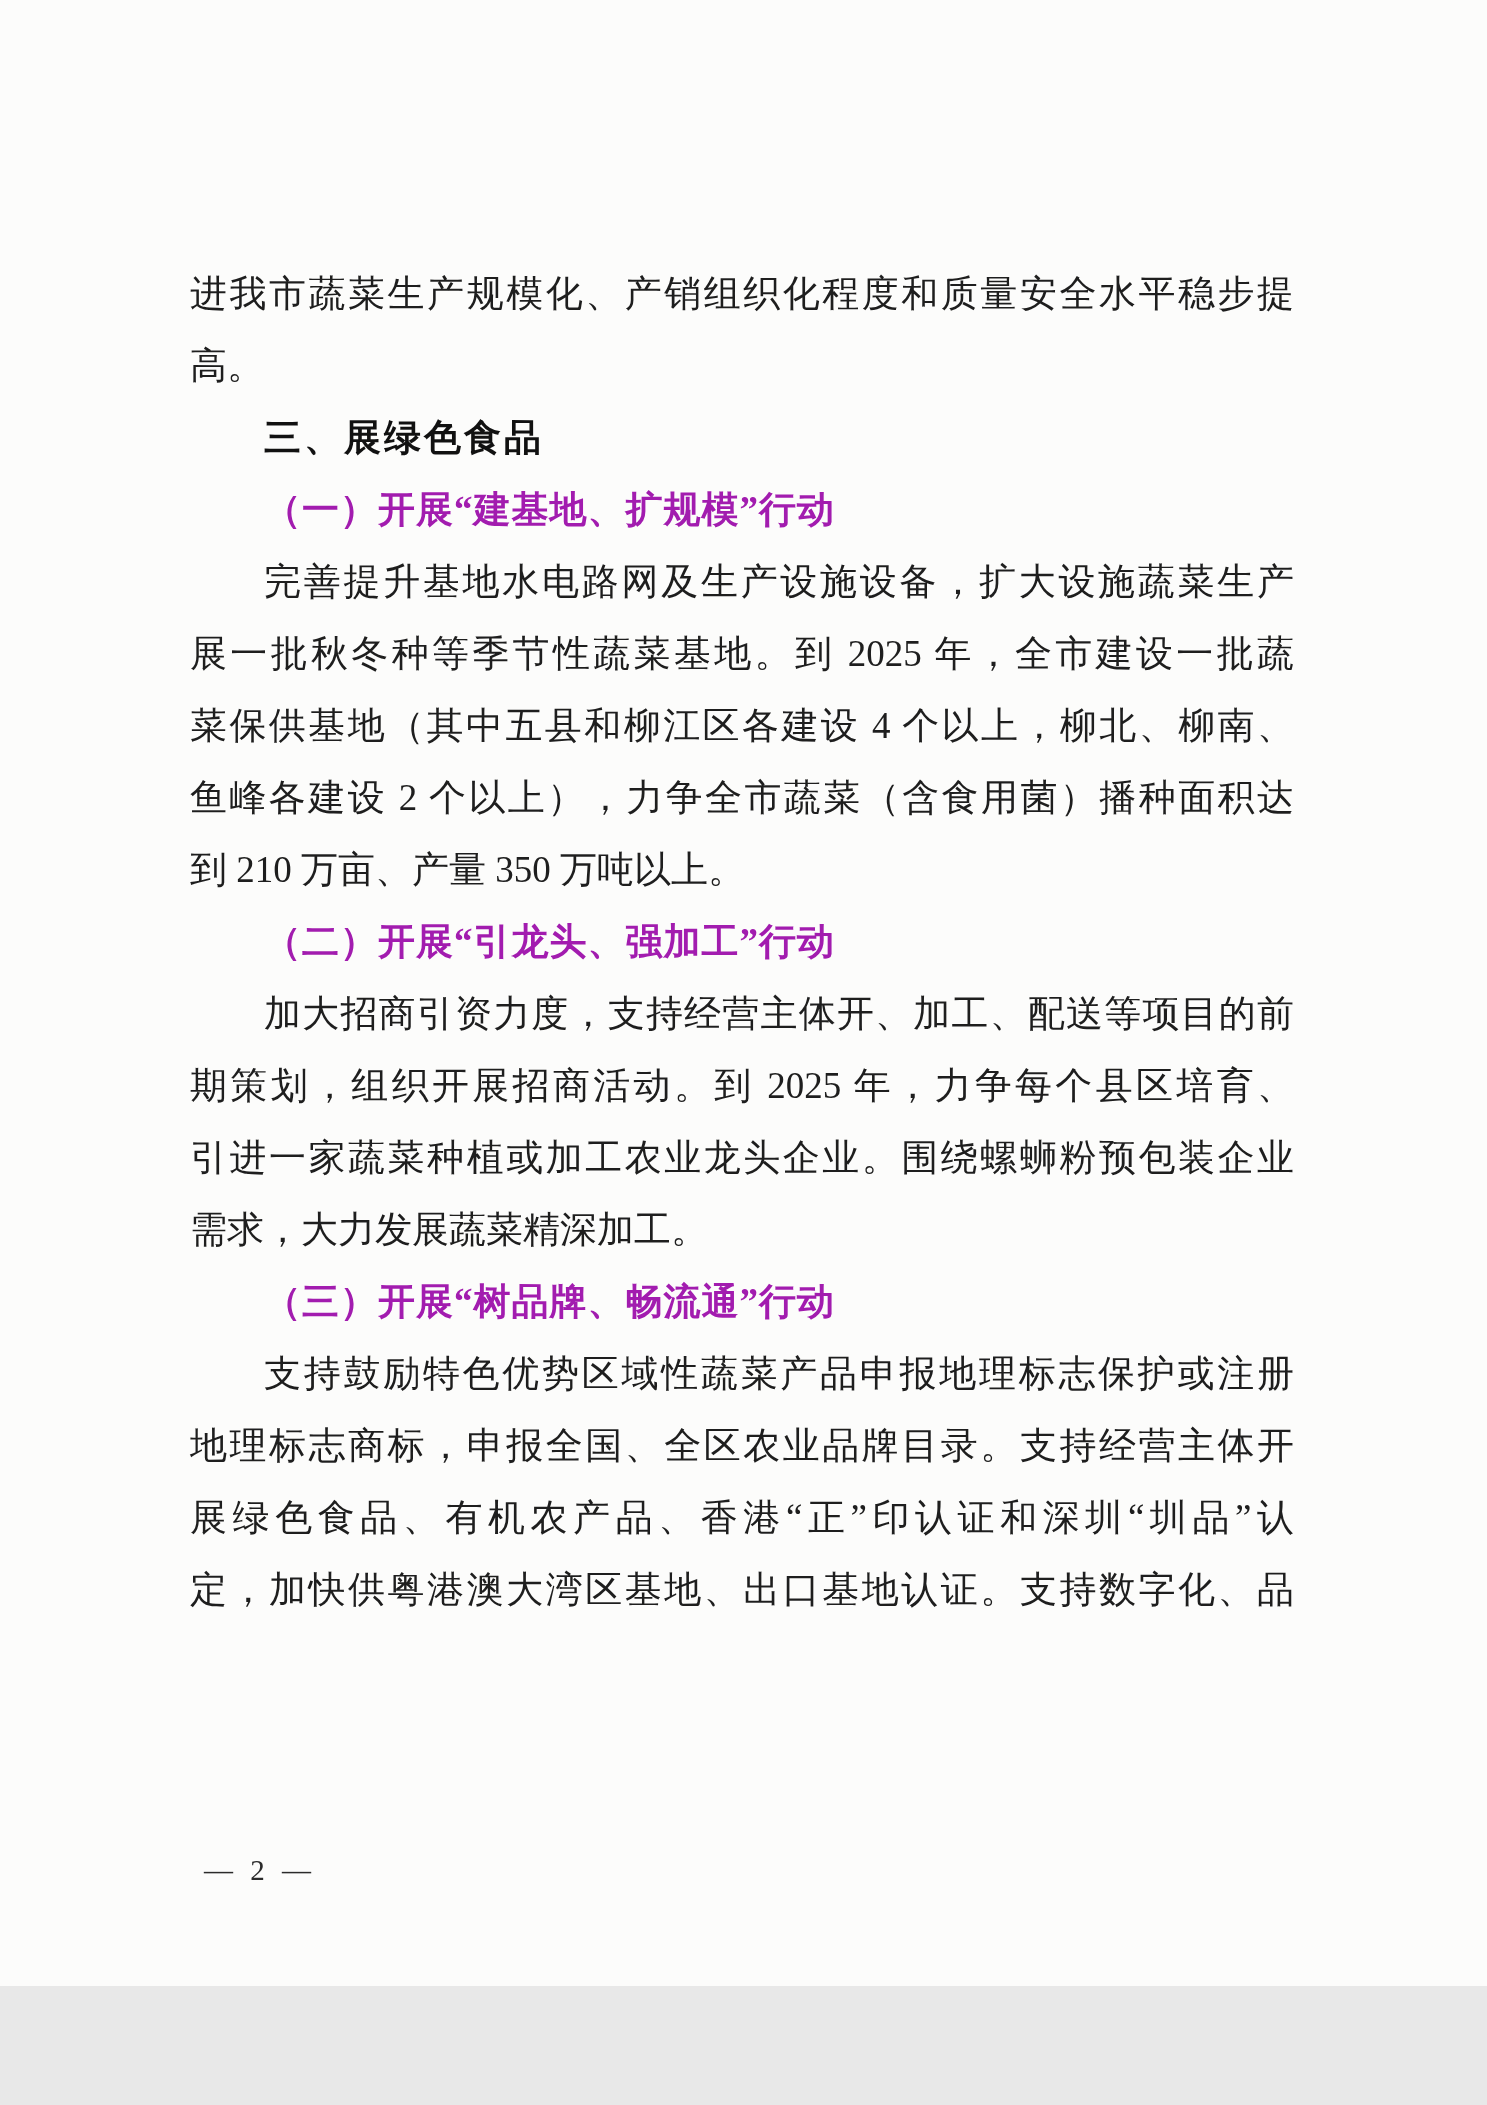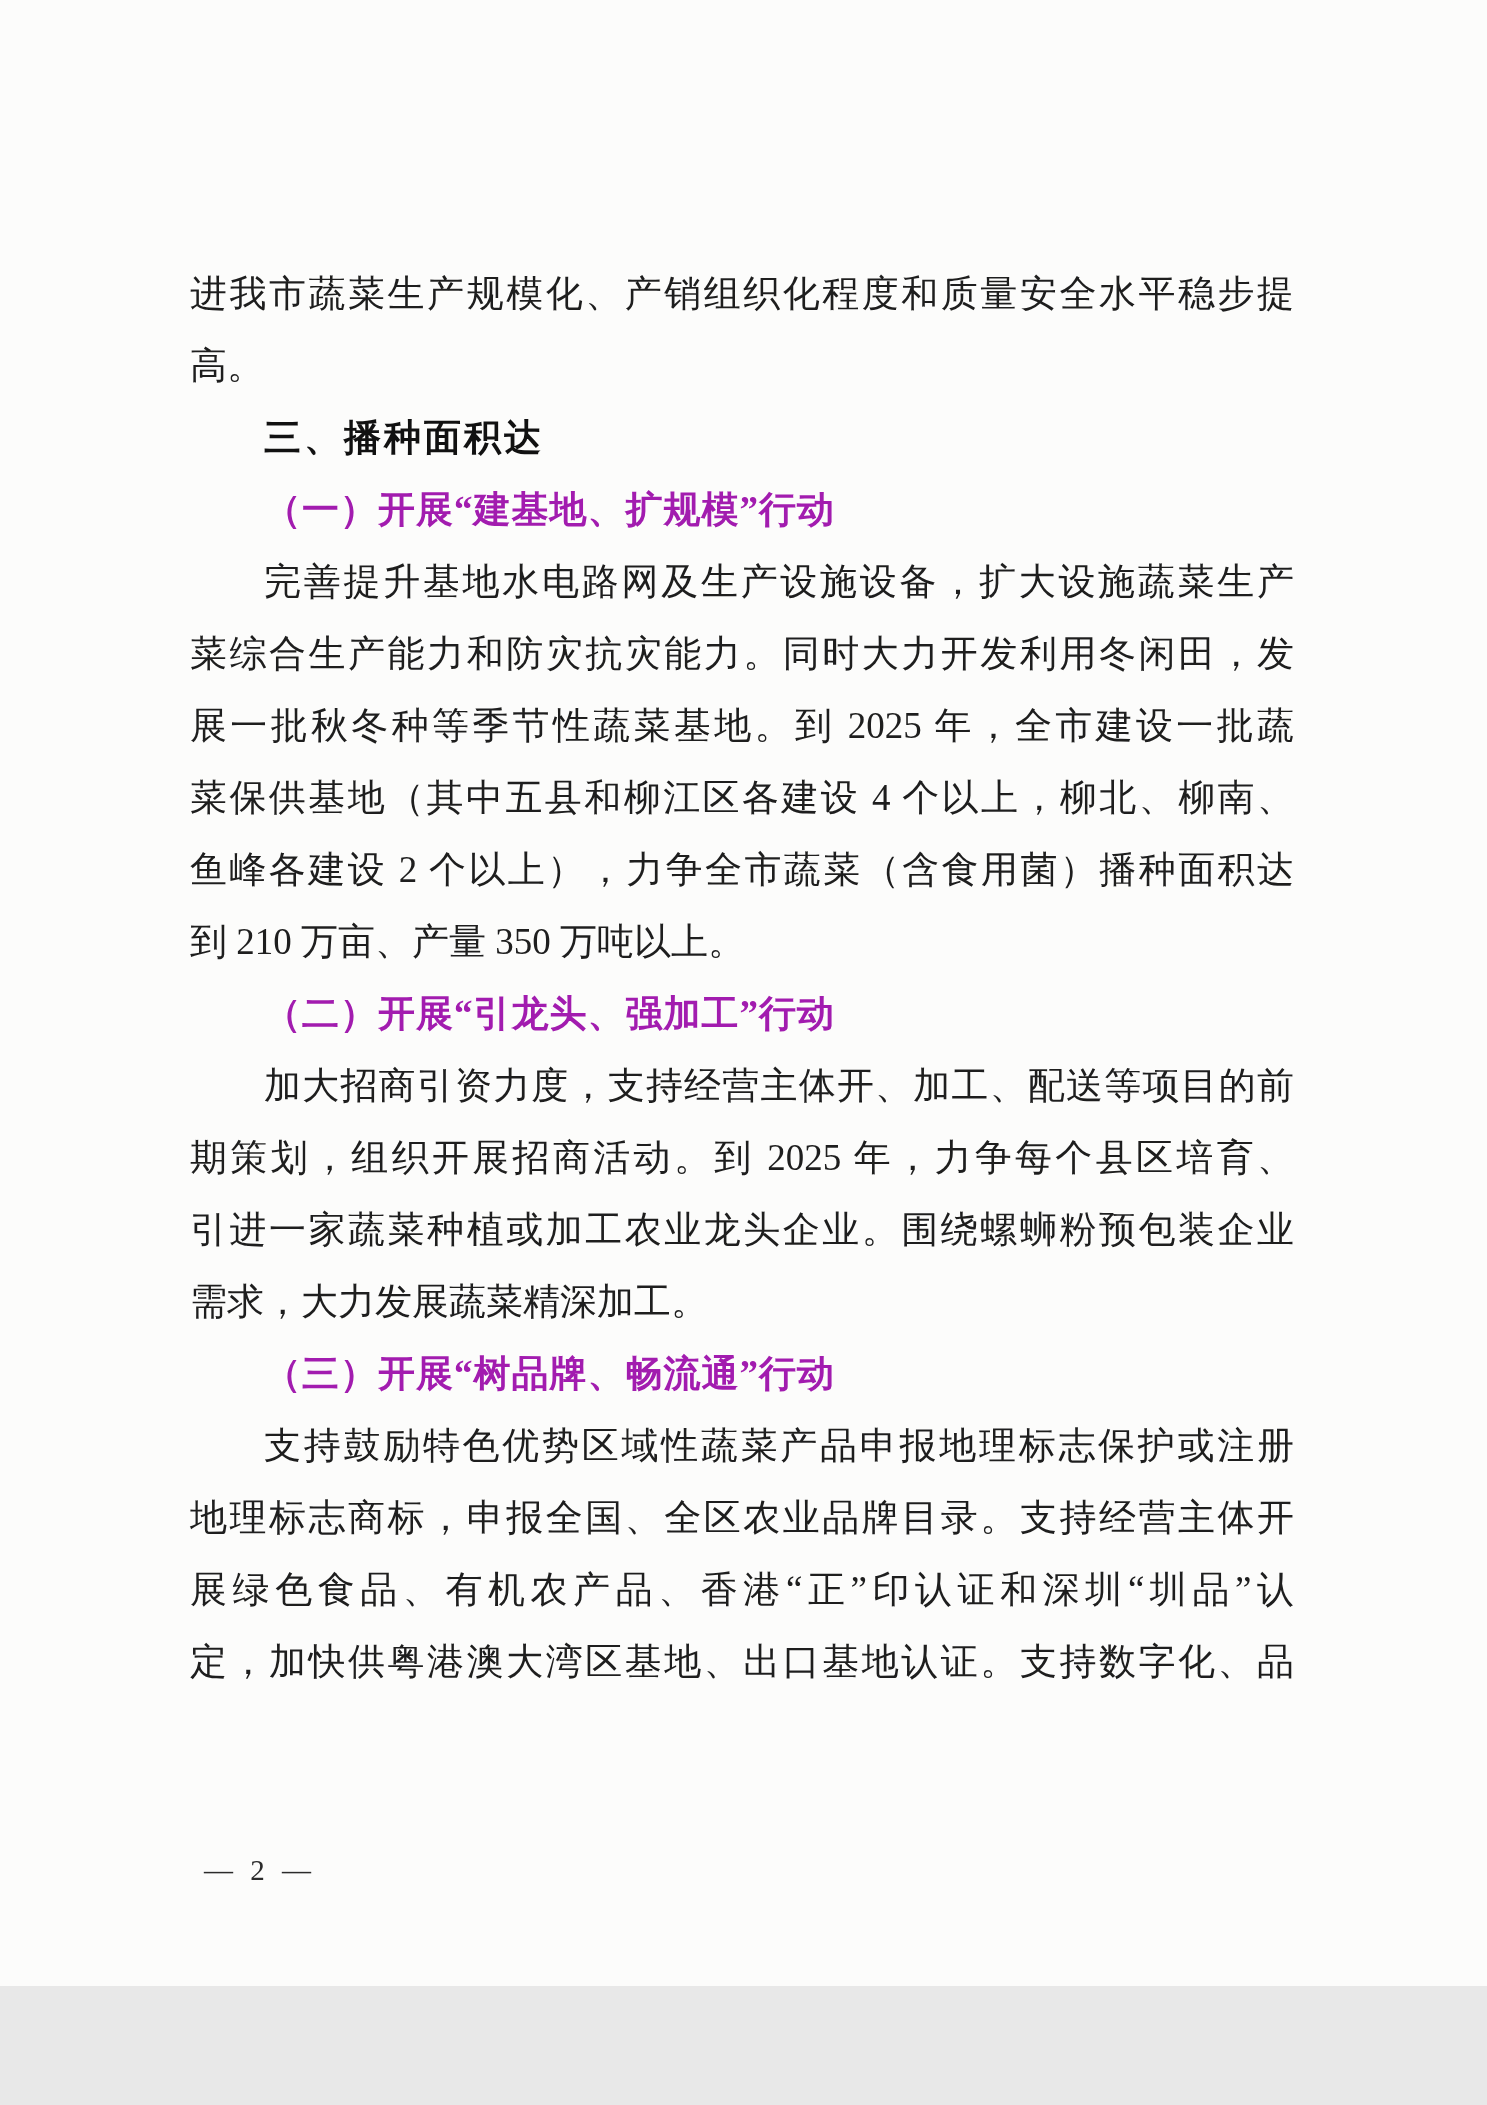--- a/index.html
+++ b/index.html
@@ -51,25 +51,24 @@
 </style>
 </head>
 <body>
 
 <div class="page">
   <div class="content">
 
     <div class="ln">进我市蔬菜生产规模化、产销组织化程度和质量安全水平稳步提</div>
     <div class="ln ln-last">高。</div>
 
-    <div class="ln h1 ind">三、播种面积达</div>
+    <div class="ln h1 ind">三、展绿色食品</div>
 
     <div class="ln h2 ind">（一）开展“建基地、扩规模”行动</div>
     <div class="ln ind">完善提升基地水电路网及生产设施设备，扩大设施蔬菜生产</div>
-    <div class="ln">菜综合生产能力和防灾抗灾能力。同时大力开发利用冬闲田，发</div>
     <div class="ln">展一批秋冬种等季节性蔬菜基地。到 2025 年，全市建设一批蔬</div>
     <div class="ln">菜保供基地（其中五县和柳江区各建设 4 个以上，柳北、柳南、</div>
     <div class="ln">鱼峰各建设 2 个以上），力争全市蔬菜（含食用菌）播种面积达</div>
     <div class="ln ln-last">到 210 万亩、产量 350 万吨以上。</div>
 
     <div class="ln h2 ind">（二）开展“引龙头、强加工”行动</div>
     <div class="ln ind">加大招商引资力度，支持经营主体开、加工、配送等项目的前</div>
     <div class="ln">期策划，组织开展招商活动。到 2025 年，力争每个县区培育、</div>
     <div class="ln">引进一家蔬菜种植或加工农业龙头企业。围绕螺蛳粉预包装企业</div>
     <div class="ln ln-last">需求，大力发展蔬菜精深加工。</div>

